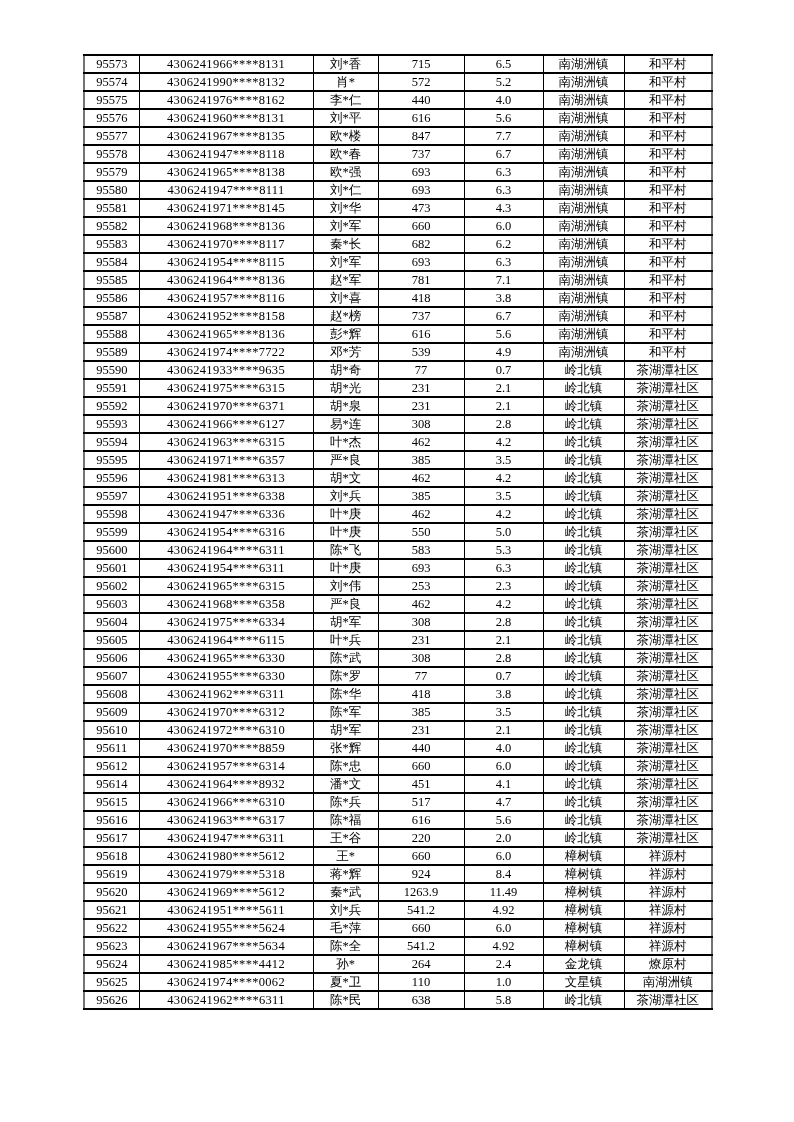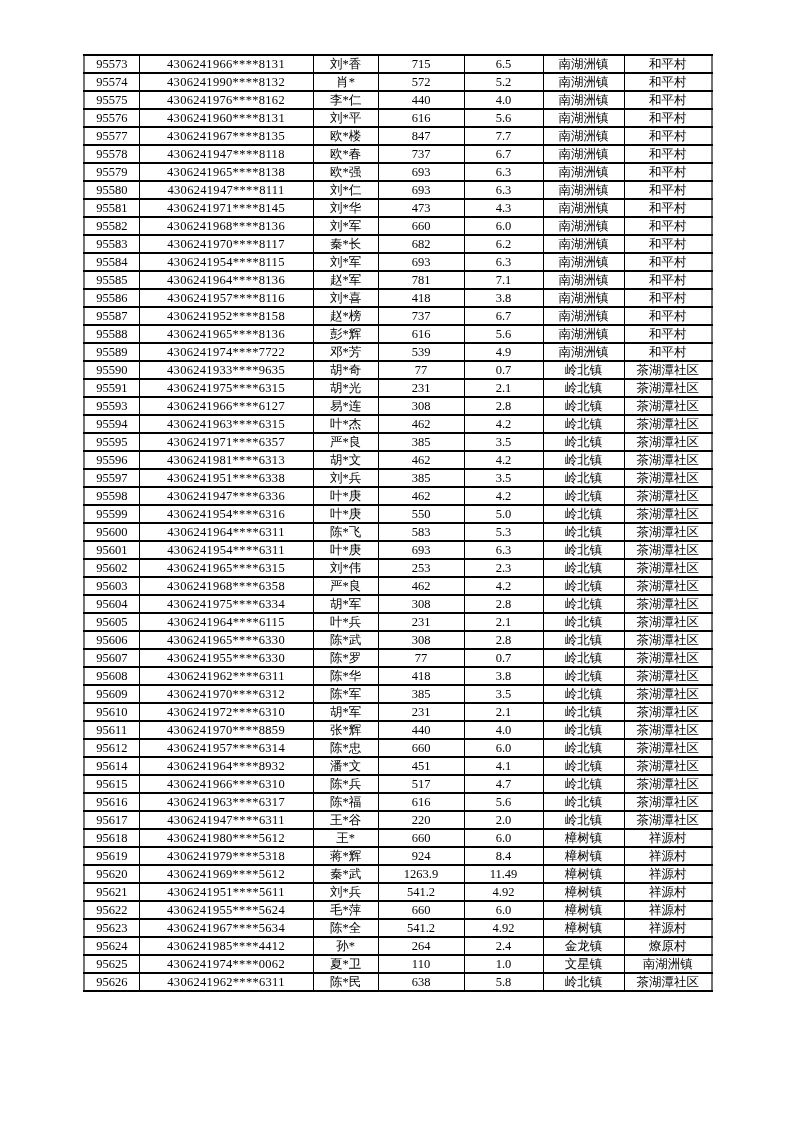--- a/index.html
+++ b/index.html
@@ -239,20 +239,29 @@
         <tr>
           <td class="c-seq">95591</td>
           <td class="c-id">4306241975****6315</td>
           <td class="c-name">胡*光</td>
           <td class="c-amount">231</td>
           <td class="c-area">2.1</td>
           <td class="c-town">岭北镇</td>
           <td class="c-village">茶湖潭社区</td>
         </tr>
 
+        <tr>
+          <td class="c-seq">95592</td>
+          <td class="c-id">4306241970****6371</td>
+          <td class="c-name">胡*泉</td>
+          <td class="c-amount">231</td>
+          <td class="c-area">2.1</td>
+          <td class="c-town">岭北镇</td>
+          <td class="c-village">茶湖潭社区</td>
+        </tr>
 
         <tr>
           <td class="c-seq">95593</td>
           <td class="c-id">4306241966****6127</td>
           <td class="c-name">易*连</td>
           <td class="c-amount">308</td>
           <td class="c-area">2.8</td>
           <td class="c-town">岭北镇</td>
           <td class="c-village">茶湖潭社区</td>
         </tr>

